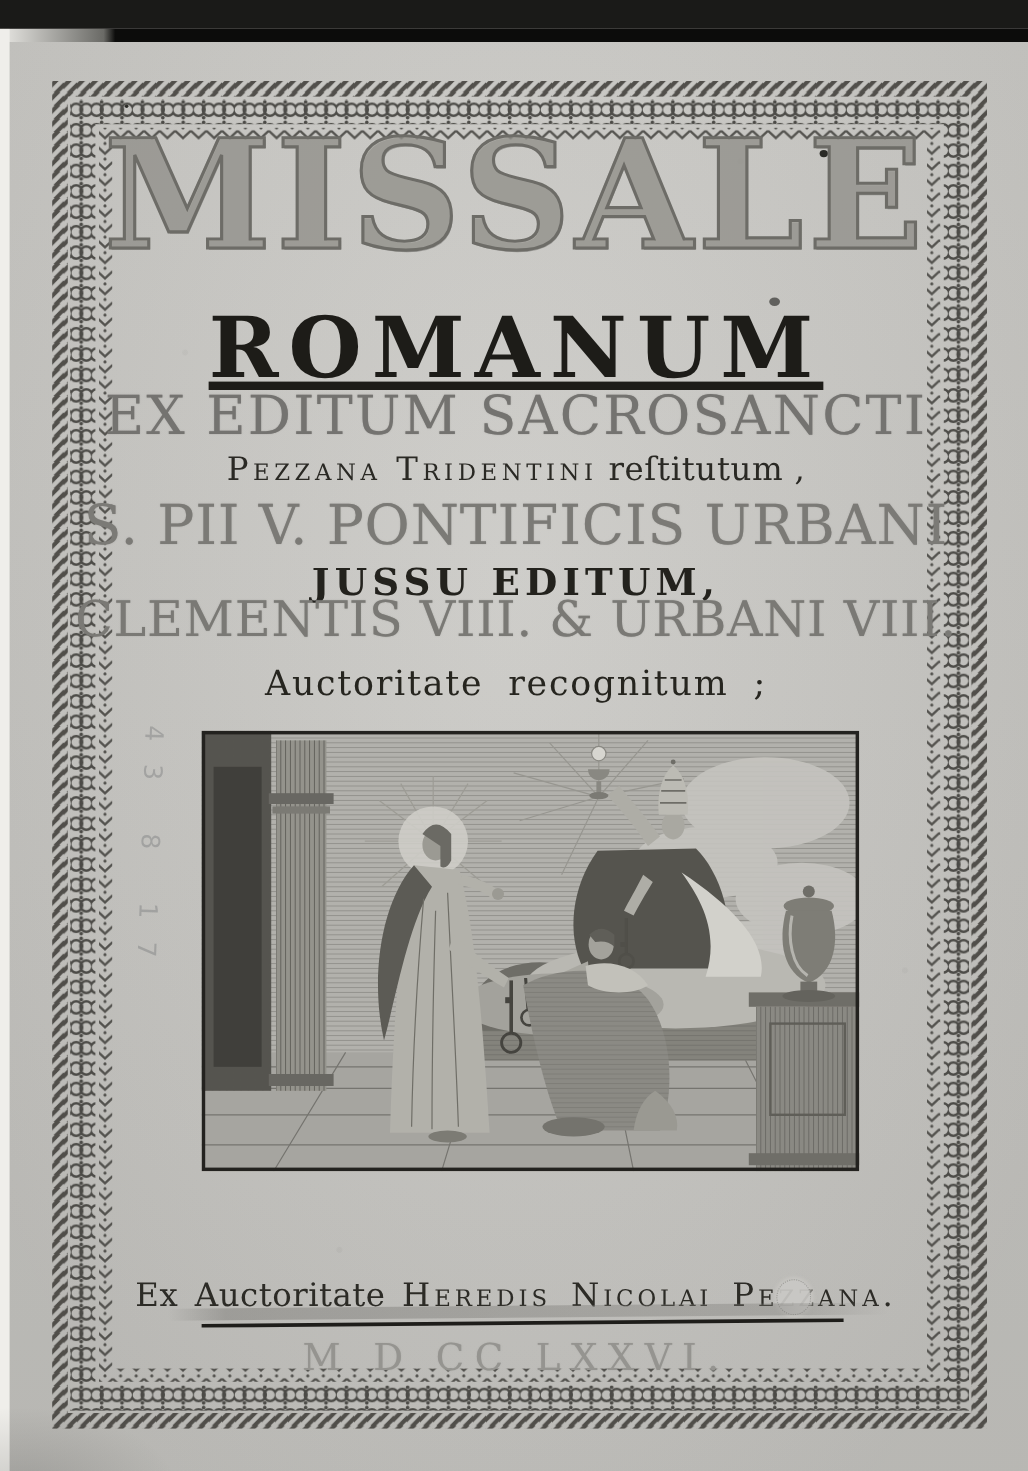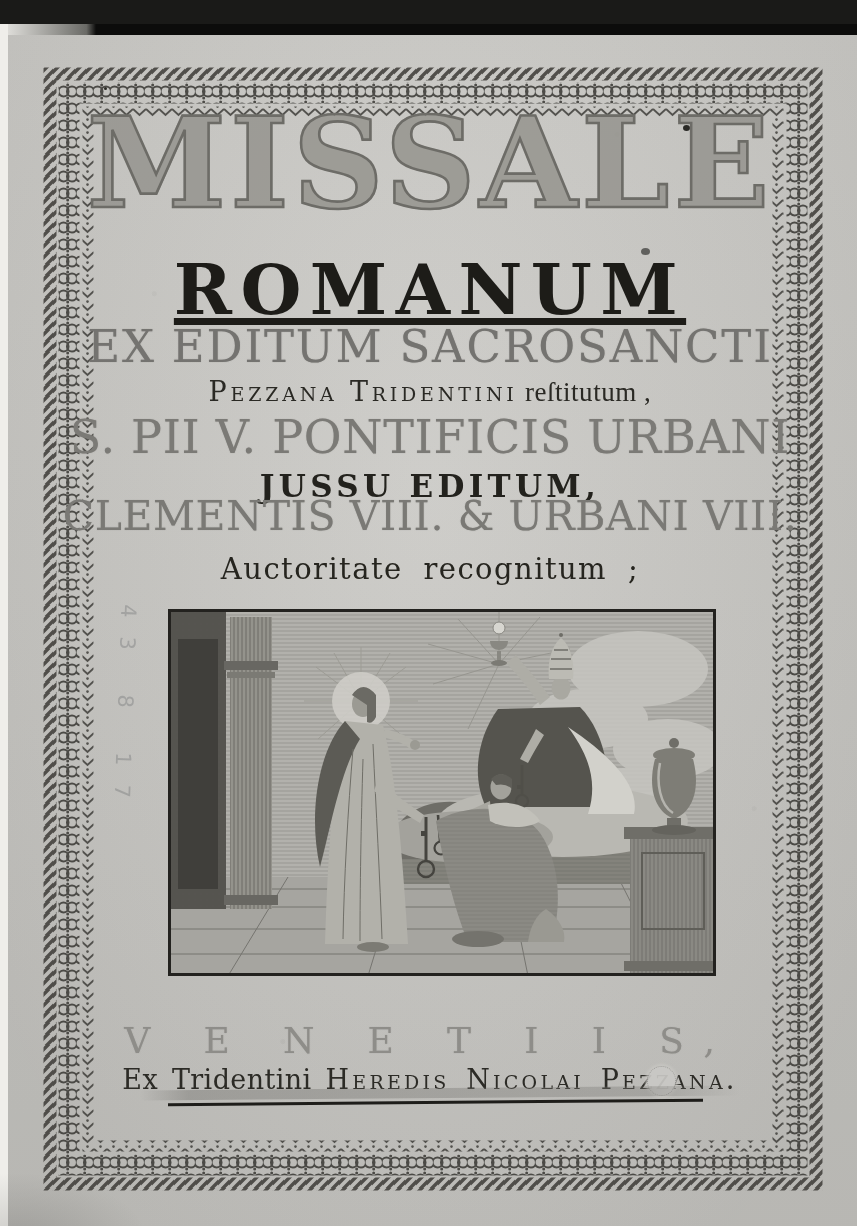--- a/index.html
+++ b/index.html
@@ -33,21 +33,21 @@
   .t-missale{
     top:76px;font-size:126px;font-weight:bold;letter-spacing:.03em;line-height:1;
     color:rgba(176,174,168,.55);
     -webkit-text-stroke:2.6px #6d6c67;
     text-shadow:1px 1px 0 rgba(70,70,66,.35), -1px -1px 0 rgba(70,70,66,.25);
   }
   .t-romanum{top:224px;font-size:70px;font-weight:bold;letter-spacing:.12em;color:#1d1c18;text-decoration:underline;}
   .t-exdecreto{top:296px;font-size:45px;letter-spacing:.04em;color:#747370;text-shadow:0 0 1px rgba(116,115,112,.6);}
   .t-concilii{top:352px;font-size:27px;color:#2a2924;}
   .t-concilii .sc{font-variant:small-caps;letter-spacing:.14em;}
-  .t-concilii .lc{letter-spacing:.02em;font-family:Liberation Serif, serif;}
+  .t-concilii .lc{letter-spacing:.02em;}
   .t-spii{top:386px;font-size:46px;letter-spacing:.015em;color:#7b7a76;text-shadow:0 0 1px rgba(123,122,118,.6);}
   .t-jussu{top:444px;font-size:31px;font-weight:bold;letter-spacing:.14em;color:#23221d;}
   .t-clementis{top:468px;font-size:41px;letter-spacing:.015em;color:#7a7975;text-shadow:0 0 1px rgba(122,121,117,.6);text-align:center;}
   .t-auctoritate{top:528px;font-size:29px;letter-spacing:.05em;word-spacing:.35em;color:#26251f;}
   
   .marginalia{position:absolute;left:96px;top:580px;width:40px;height:260px;
     writing-mode:vertical-rl;text-orientation:mixed;
     font-family:"DejaVu Sans","Liberation Sans",sans-serif;
     font-size:21px;letter-spacing:.9em;color:rgba(90,92,96,.30);transform:rotate(2deg);}
   
@@ -231,21 +231,21 @@
         <path d="M487,150 C480,176 485,202 506,210 C527,202 532,176 525,150 Z" fill="#7e7d76"></path>
         <path d="M492,154 C488,174 492,196 505,204" stroke="#b5b4ae" stroke-width="2.5" fill="none"></path>
         <rect x="499" y="209" width="14" height="9" fill="#6f6e68"></rect>
         <ellipse cx="506" cy="221" rx="22" ry="5" fill="#64635d"></ellipse>
       </g>
 
       <rect x="1.5" y="1.5" width="545" height="364" fill="none" stroke="#23221f" stroke-width="3"></rect>
     </svg>
   </div>
 
-  <div class="tline t-venetiis">V E N E T I I S,</div>
   <div class="tline t-publisher">
-    <span>Ex Tridentini </span><span class="sc">Heredis Nicolai Pezzana.</span>
+    <span>Ex Auctoritate </span><span class="sc">Heredis Nicolai Pezzana.</span>
   </div>
   <div class="blot"></div>
   <div class="smear"></div>
   <div class="rule"></div>
+  <div class="tline t-year">M D CC LXXVI.</div>
 
 </div>
 
 </body></html>

